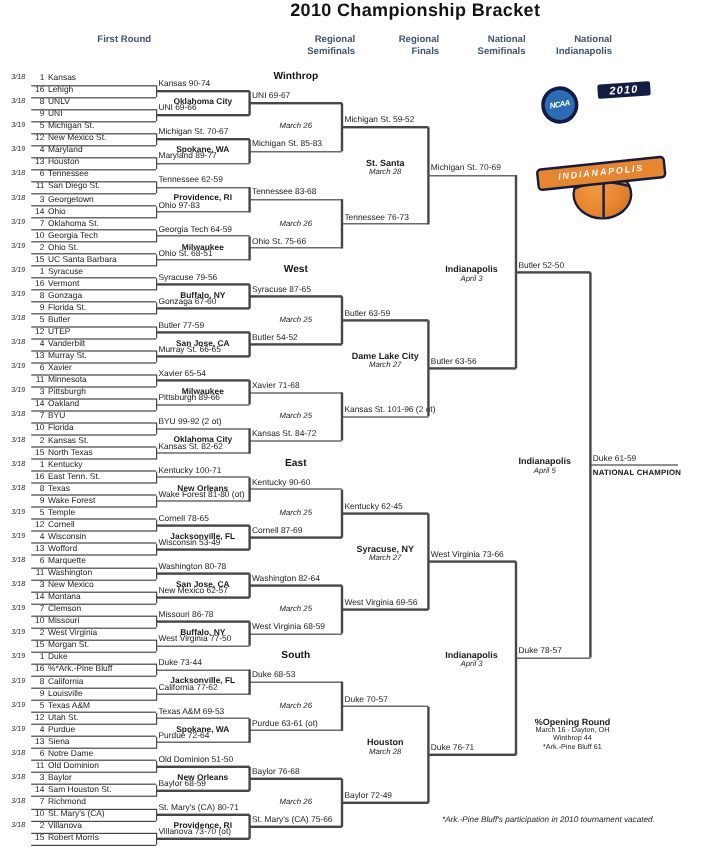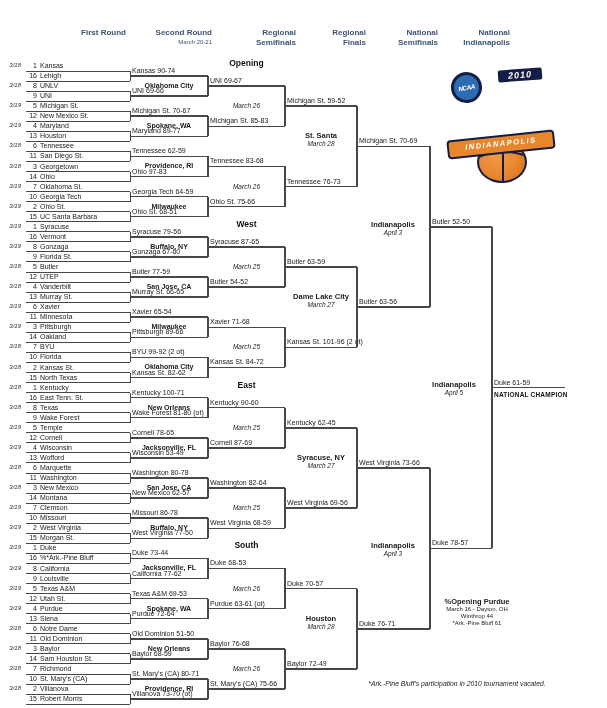--- a/index.html
+++ b/index.html
@@ -46,27 +46,24 @@
   .bball{position:absolute;left:34px;top:84px;width:46px;height:38px;border-radius:50%;
      background:radial-gradient(circle at 40% 35%, #ef9a45, #e8862d 55%, #c96a1f);border:2px solid #131c44;z-index:1;overflow:hidden;}
   .bball::before{content:"";position:absolute;left:50%;top:-2px;width:2px;height:46px;background:#131c44;}
   .bball::after{content:"";position:absolute;left:-14px;top:8px;width:74px;height:40px;border:2px solid #131c44;border-radius:50%;}
 </style>
 </head>
 <body>
 
 <div id="page">
 
+  <div class="title">2010 Championship Bracket</div>
 
   <div class="colh" style="left:78px">
     <div>First Round</div>
-  </div>
-  <div class="colh" style="left:164px">
-    <div>Second Round</div>
-    <div class="colsub">March 20-21</div>
   </div>
   <div class="colh" style="left:248px">
     <div>Regional</div>
     <div>Semifinals</div>
   </div>
   <div class="colh" style="left:318px">
     <div>Regional</div>
     <div>Finals</div>
   </div>
   <div class="colh" style="left:390px">
@@ -176,21 +173,21 @@
       <div class="ln" style="left: 285px; top: 185.825px; width: 72px; height: 1.5px;"></div>
       <div class="rdate" style="bottom: 517.425px;">March 26</div>
       <div class="t" style="left: 287px; bottom: 522.425px;">Tennessee 76-73</div>
       <div class="ln" style="left: 356.25px; top: 106.175px; width: 1.5px; height: 80.4px;"></div>
       <div class="ln" style="left: 357px; top: 145.625px; width: 73px; height: 1.5px;"></div>
       <div class="t" style="left: 359px; bottom: 562.625px;">Michigan St. 70-69</div>
       <div class="site-block" style="left: 285px; width: 72px; bottom: 559.625px;">
         <div class="site-city">St. Santa</div>
         <div class="site-date">March 28</div>
       </div>
-      <div class="region-label" style="bottom: 640px;">Opening</div>
+      <div class="region-label" style="bottom: 640px;">Winthrop</div>
       <div class="ln" style="left: 26px; top: 231.3px; width: 104px; height: 1px;"></div>
       <div class="ln" style="left: 26px; top: 241.35px; width: 104px; height: 1px;"></div>
       <div class="ln" style="left: 129.5px; top: 231.8px; width: 1px; height: 10.05px;"></div>
       <div class="team" style="bottom: 477.2px;"><span class="seed">1</span><span>Syracuse</span></div>
       <div class="team" style="bottom: 467.15px;"><span class="seed">16</span><span>Vermont</span></div>
       <div class="t date-sm" style="right: 586px; bottom: 478.2px;">3/19</div>
       <div class="ln" style="left: 130px; top: 236.075px; width: 78px; height: 1.5px;"></div>
       <div class="t" style="left: 132px; bottom: 472.175px;">Syracuse 79-56</div>
       <div class="ln" style="left: 26px; top: 251.4px; width: 104px; height: 1px;"></div>
       <div class="ln" style="left: 26px; top: 261.45px; width: 104px; height: 1px;"></div>
@@ -490,20 +487,20 @@
       <div class="ln" style="left: 492px; top: 386.825px; width: 73px; height: 1.5px;"></div>
       <div class="t" style="left: 494px; bottom: 321.425px;">Duke 61-59</div>
       <div class="champ-label" style="left: 494px; top: 390.575px;">NATIONAL CHAMPION</div>
       <div class="site-block" style="left: 418px; width: 72px; bottom: 311.425px;">
         <div class="site-city">Indianapolis</div>
         <div class="site-date">April 5</div>
       </div>
     </div>
 
   <div class="footnote">
-    <div class="fn-title">%Opening Purdue</div>
+    <div class="fn-title">%Opening Round</div>
     <div class="fn-line">March 16 - Dayton, OH</div>
     <div class="fn-line">Winthrop 44</div>
     <div class="fn-line">*Ark.-Pine Bluff 61</div>
   </div>
   <div class="vacated">*Ark.-Pine Bluff's participation in 2010 tournament vacated.</div>
 
 </div>
 
 </body></html>

